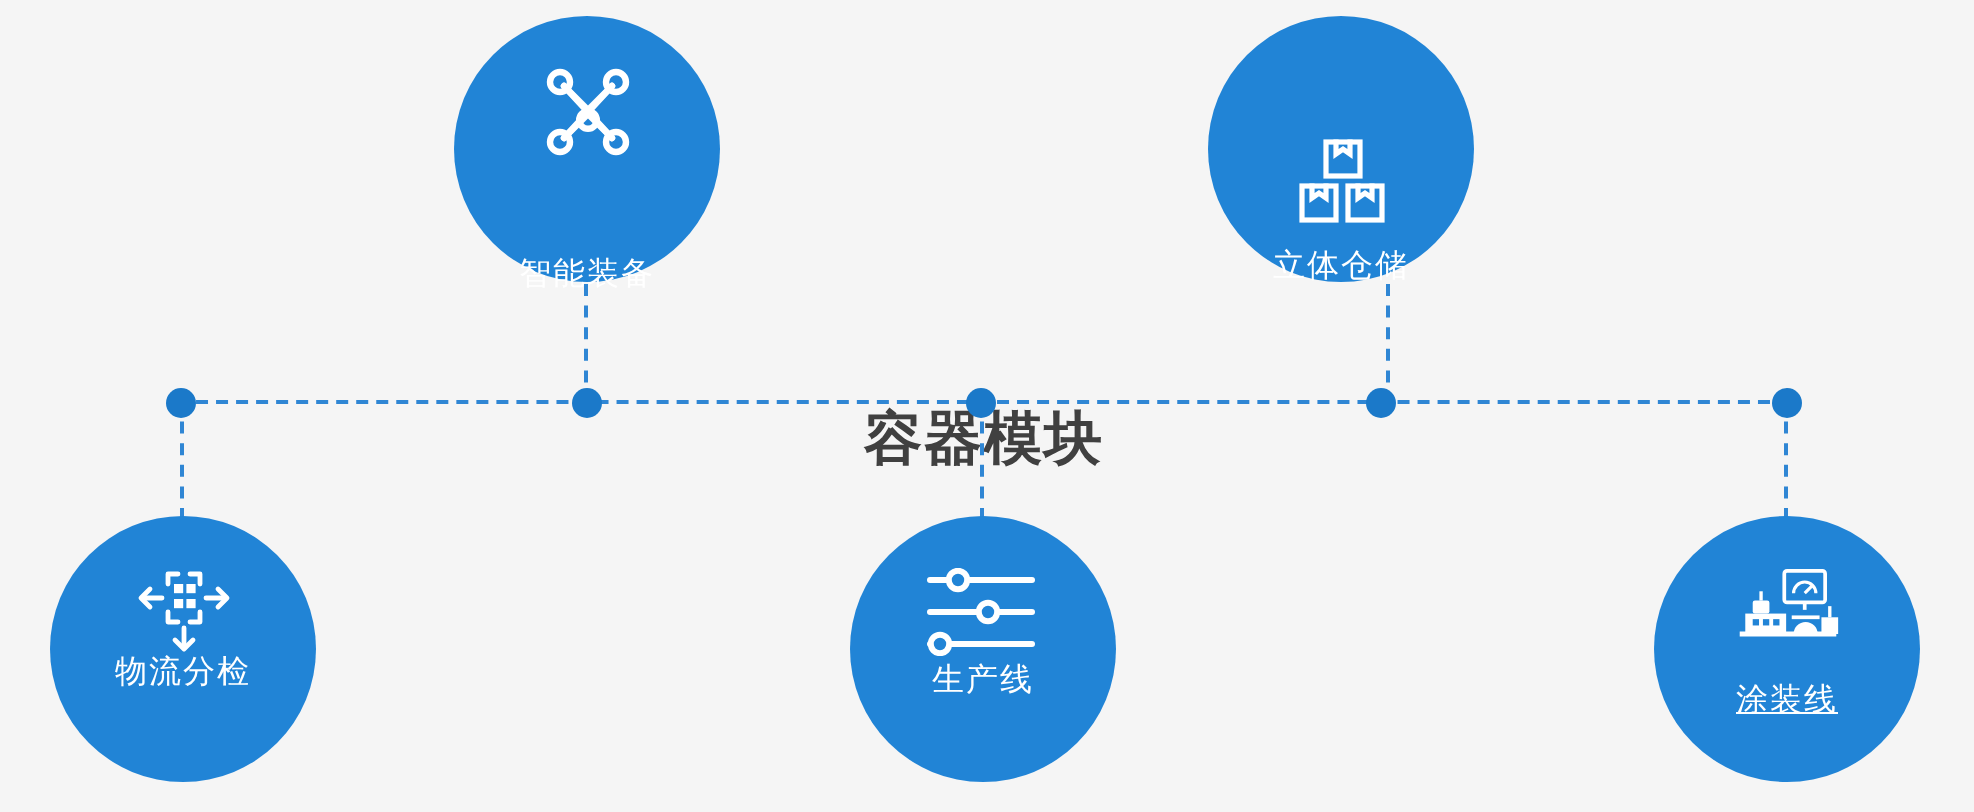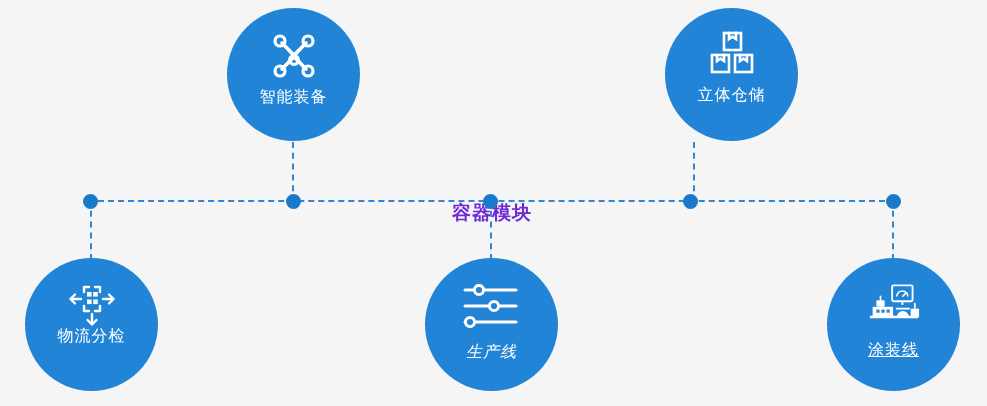--- a/index.html
+++ b/index.html
@@ -58,23 +58,23 @@
   .nd-4 { left: 683px; }
   .nd-5 { left: 886px; }
 
   
   .watermark {
     position: absolute;
     left: 432px;
     top: 200px;
     width: 120px;
     text-align: center;
-    font-size: 19px;
+    font-size: 29px;
     font-weight: bold;
-    color: #6d28d9;
+    color: #404040;
     letter-spacing: 1px;
     z-index: 0;
     white-space: nowrap;
     user-select: none;
     font-family: Liberation Mono, monospace;
   }
 
   
   .node {
     position: absolute;
@@ -98,32 +98,32 @@
   .node .lbl {
     margin-top: 9px;
     font-size: 16px;
     color: #ffffff;
     letter-spacing: 1px;
     line-height: 1;
     white-space: nowrap;
   }
 
   
-  .n-smart  { left: 227px; top:   8px; }
-  .n-ware   { left: 665px; top:   8px; }
+  .n-smart  { left: 227px; top:   8px; gap: 40px; }
+  .n-ware   { left: 604px; top:   8px; justify-content: flex-end; }
   .n-sort   { left:  25px; top: 258px; }
   .n-prod   { left: 425px; top: 258px; }
   .n-paint  { left: 827px; top: 258px; }
 
   
   .n-sort .ico, .n-paint .ico { margin-top: 22px; }
   .n-sort .lbl  { margin-top: 0; }
   .n-paint .lbl { margin-top: 14px; text-decoration: underline; }
   .n-prod .ico  { margin-top: 26px; width: 60px; height: 44px; }
-  .n-prod .lbl  { margin-top: 16px; font-style: italic; }
+  .n-prod .lbl  { margin-top: 4px; }
   .n-ware .ico  { margin-top: 22px; }
 </style>
 </head>
 <body>
 
 <div id="diagram">
 
   <div class="watermark">容器模块</div>
 
   <div class="h-line"></div>

